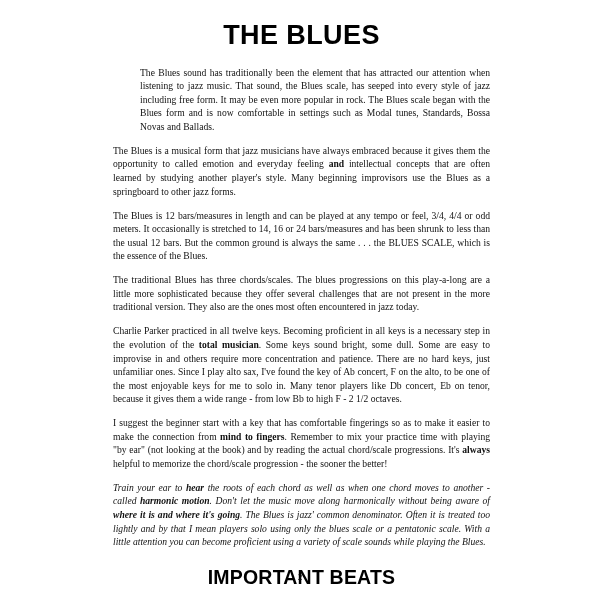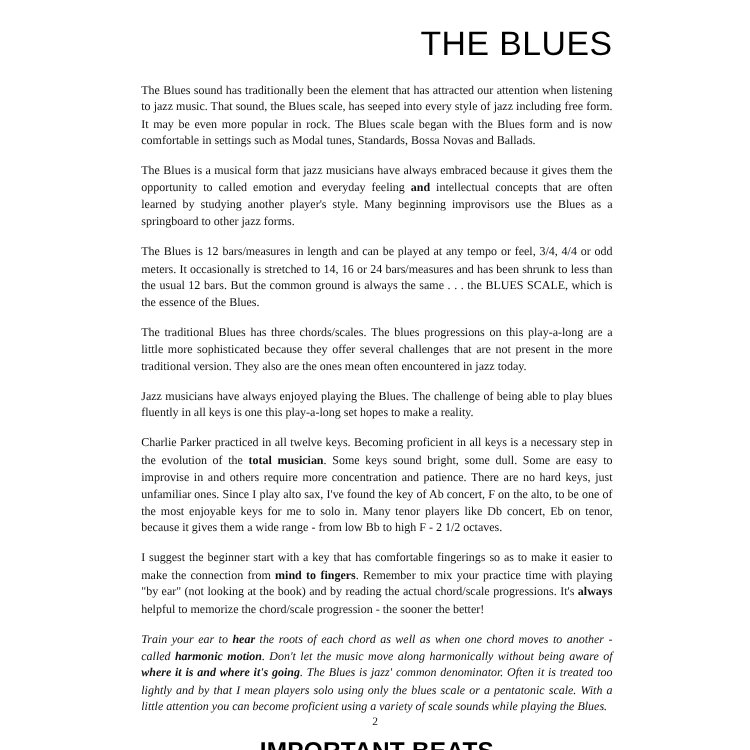--- a/index.html
+++ b/index.html
@@ -25,24 +25,24 @@
     padding: 0;
   }
   .content {
     position: absolute;
     left: 113px;
     top: 0;
     width: 377px;
   }
   .doc-title {
     font-family: "Liberation Sans", sans-serif;
-    font-weight: normal;
+    font-weight: bold;
     font-size: 27px;
     letter-spacing: 0.4px;
-    text-align: right;
+    text-align: center;
     margin: 0;
     padding-top: 21px;
     line-height: 1.1;
     color: #000;
   }
   .section-title {
     font-family: "Liberation Sans", sans-serif;
     font-weight: bold;
     font-size: 19.5px;
     letter-spacing: 0.2px;
@@ -57,20 +57,21 @@
     font-family: "Liberation Serif", serif;
     font-size: 9.6px;
     line-height: 13.55px;
     text-align: justify;
     margin: 0 0 10.5px 0;
     color: #111;
     hyphens: none;
   }
   .para.first {
     margin-top: 15px;
+    margin-left: 27px;
   }
   .para.tight {
     margin-bottom: 9px;
     font-style: italic;
   }
   .para b {
     font-weight: bold;
   }
   .page-number {
     position: absolute;
@@ -88,22 +89,21 @@
 
 <div class="page">
   <div class="content">
 
     <h1 class="doc-title">THE BLUES</h1>
 
     <div>
       <p class="para first"><span>The Blues sound has traditionally been the element that has attracted our attention when listening to jazz music.  That sound, the Blues scale, has seeped into every style of jazz including free form.  It may be even more popular in rock.  The Blues scale began with the Blues form and is now comfortable in settings such as Modal tunes, Standards, Bossa Novas and Ballads.</span></p>
       <p class="para"><span>The Blues is a musical form that jazz musicians have always embraced because it gives them the opportunity to called emotion and everyday feeling </span><b>and</b><span> intellectual concepts that are often learned by studying another player's style.  Many beginning improvisors use the Blues as a springboard to other jazz forms.</span></p>
       <p class="para"><span>The Blues is 12 bars/measures in length and can be played at any tempo or feel, 3/4, 4/4 or odd meters.  It occasionally is stretched to 14, 16 or 24 bars/measures and has been shrunk to less than the usual 12 bars.  But the common ground is always the same . . . the BLUES SCALE, which is the essence of the Blues.</span></p>
-      <p class="para"><span>The traditional Blues has three chords/scales.  The blues progressions on this play-a-long are a little more sophisticated because they offer several challenges that are not present in the more traditional version.  They also are the ones mean often encountered in jazz today.</span></p>
-      <p class="para"><span>Jazz musicians have always enjoyed playing the Blues.  The challenge of being able to play blues fluently in all keys is one this play-a-long set hopes to make a reality.</span></p>
+      <p class="para"><span>The traditional Blues has three chords/scales.  The blues progressions on this play-a-long are a little more sophisticated because they offer several challenges that are not present in the more traditional version.  They also are the ones most often encountered in jazz today.</span></p>
       <p class="para"><span>Charlie Parker practiced in all twelve keys.  Becoming proficient in all keys is a necessary step in the evolution of the </span><b>total musician</b><span>.  Some keys sound bright, some dull.  Some are easy to improvise in and others require more concentration and patience.  There are no hard keys, just unfamiliar ones.  Since I play alto sax, I've found the key of Ab concert, F on the alto, to be one of the most enjoyable keys for me to solo in.  Many tenor players like Db concert, Eb on tenor, because it gives them a wide range - from low Bb to high F - 2 1/2 octaves.</span></p>
       <p class="para"><span>I suggest the beginner start with a key that has comfortable fingerings so as to make it easier to make the connection from </span><b>mind to fingers</b><span>.  Remember to mix your practice time with playing "by ear" (not looking at the book) and by reading the actual chord/scale progressions.  It's </span><b>always</b><span> helpful to memorize the chord/scale progression - the sooner the better!</span></p>
       <p class="para tight"><span>Train your ear to </span><b>hear</b><span> the roots of each chord as well as when one chord moves to another - called </span><b>harmonic motion</b><span>.  Don't let the music move along harmonically without being aware of </span><b>where it is and where it's going</b><span>.  The Blues is jazz' common denominator.  Often it is treated too lightly and by that I mean players solo using only the blues scale or a pentatonic scale.  With a little attention you can become proficient using a variety of scale sounds while playing the Blues.</span></p>
     </div>
 
     <h2 class="section-title">IMPORTANT BEATS</h2>
 
   </div>
 
   <div class="page-number">2</div>

